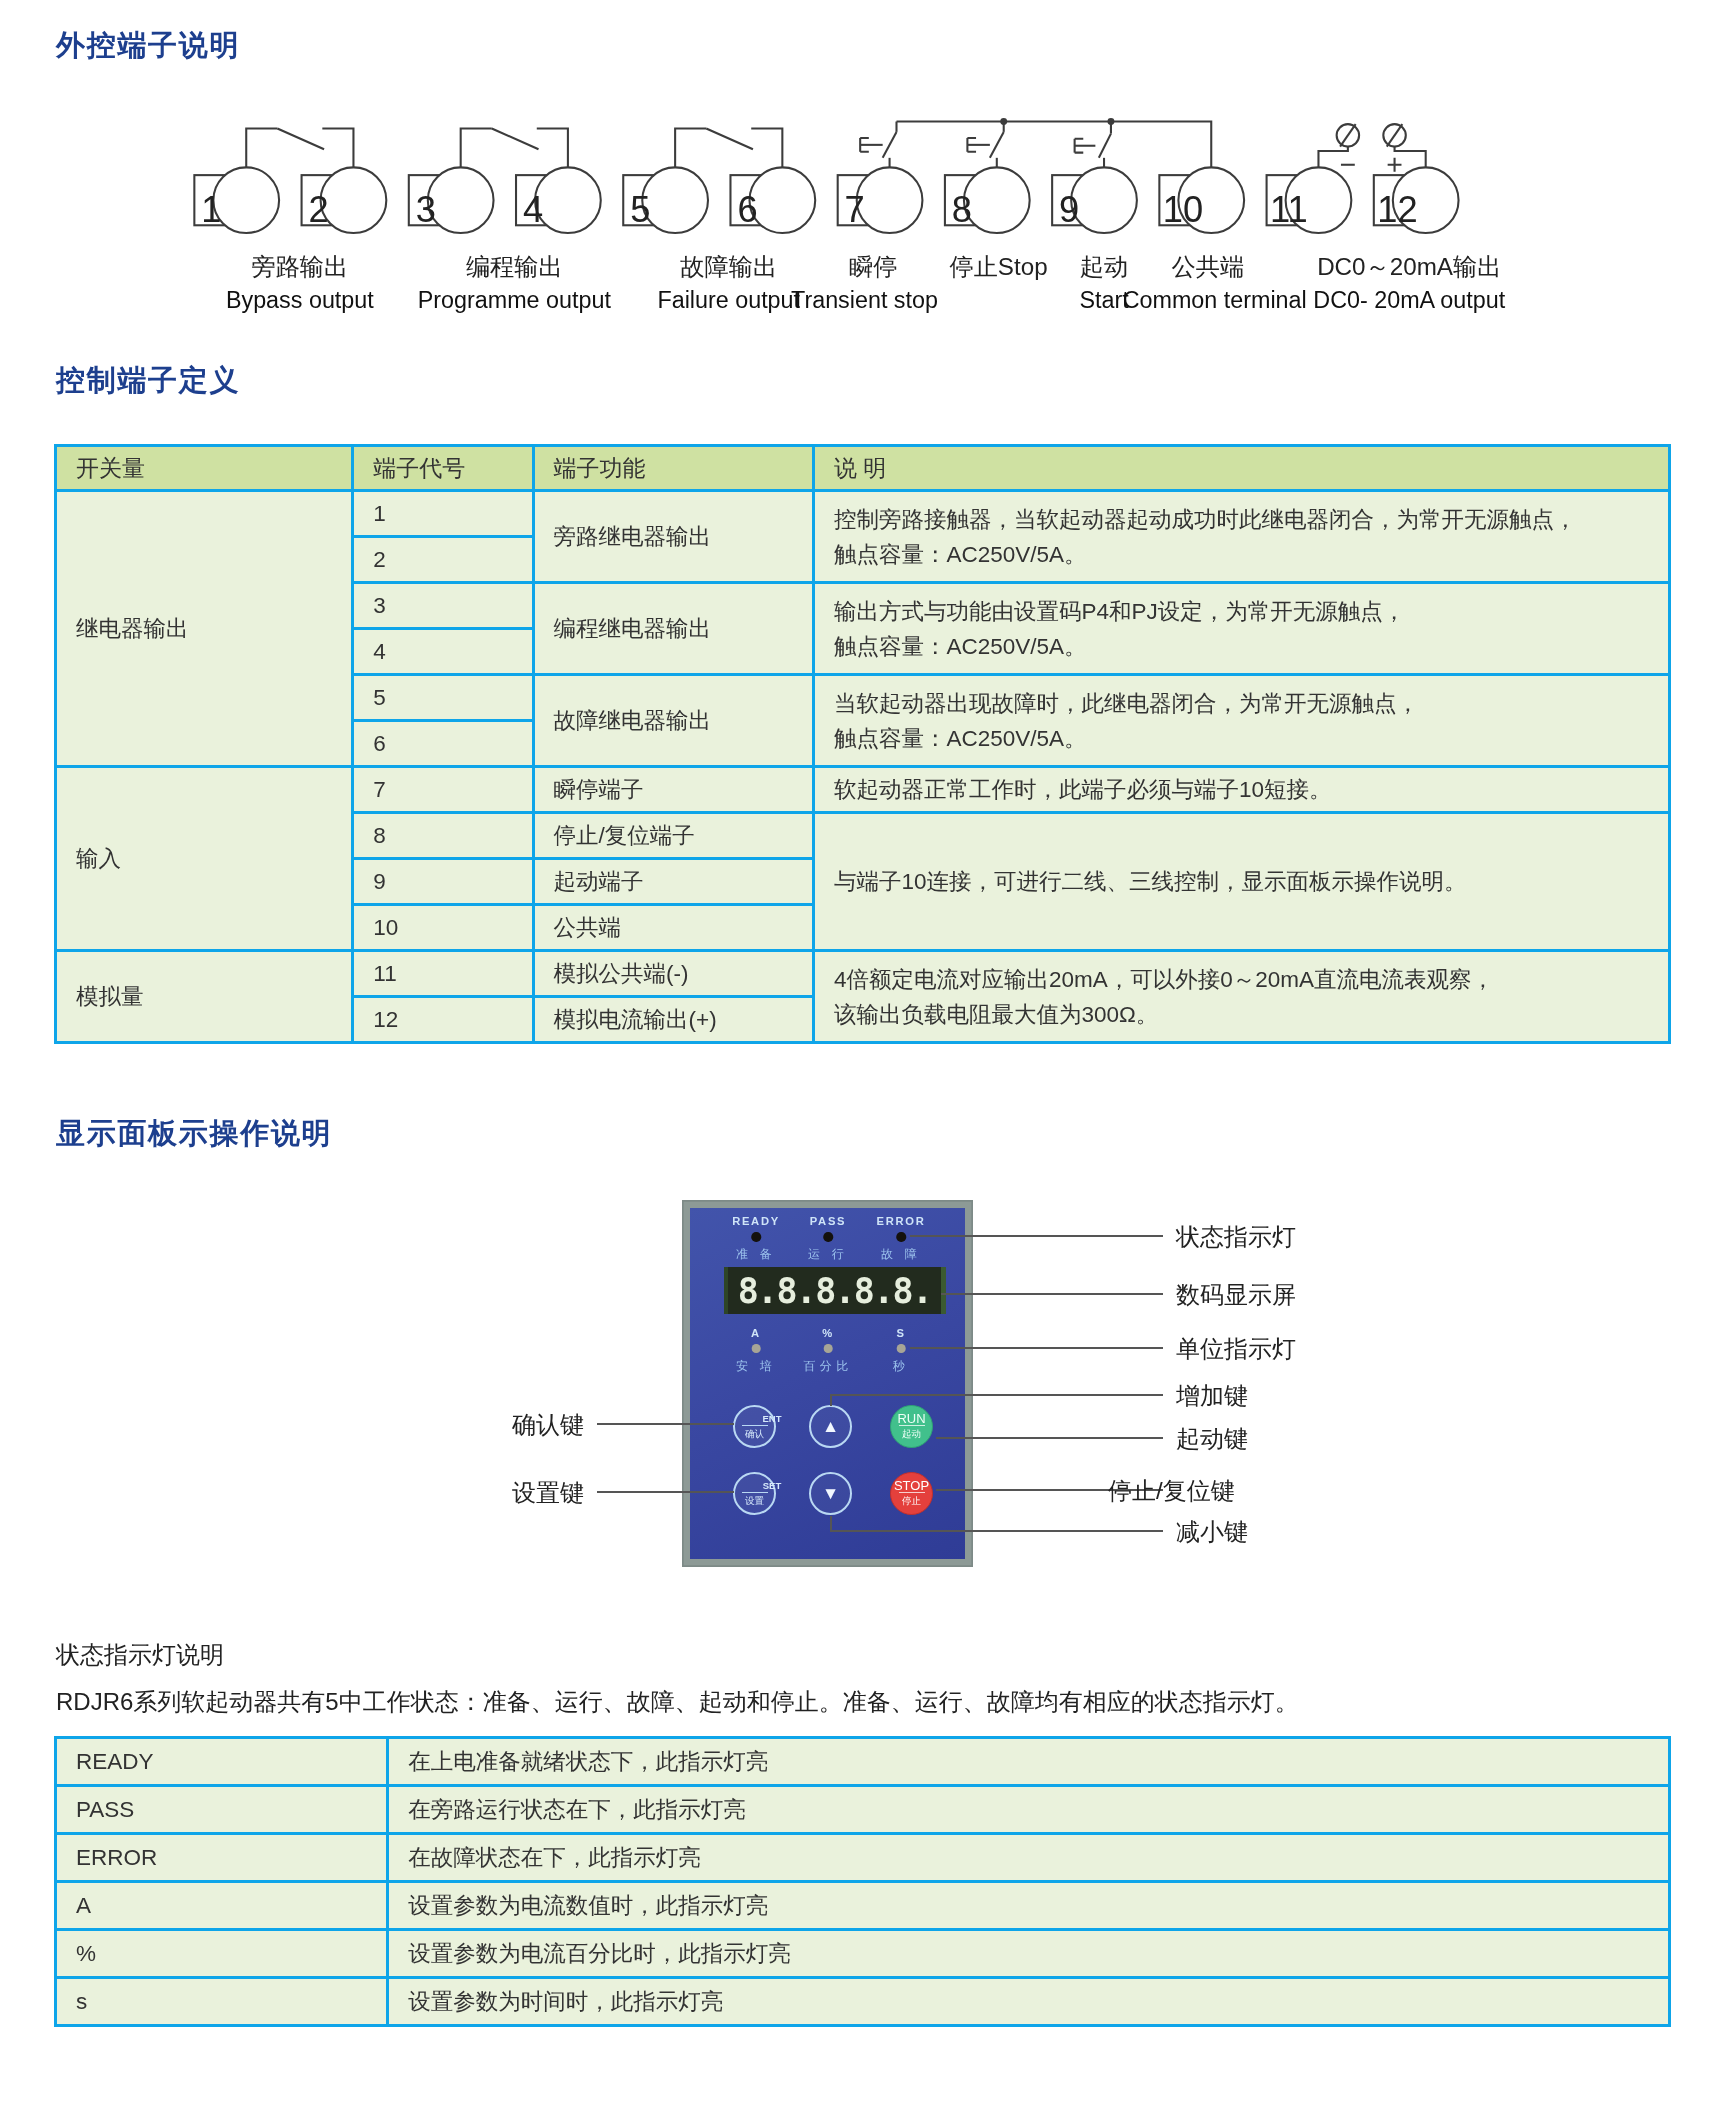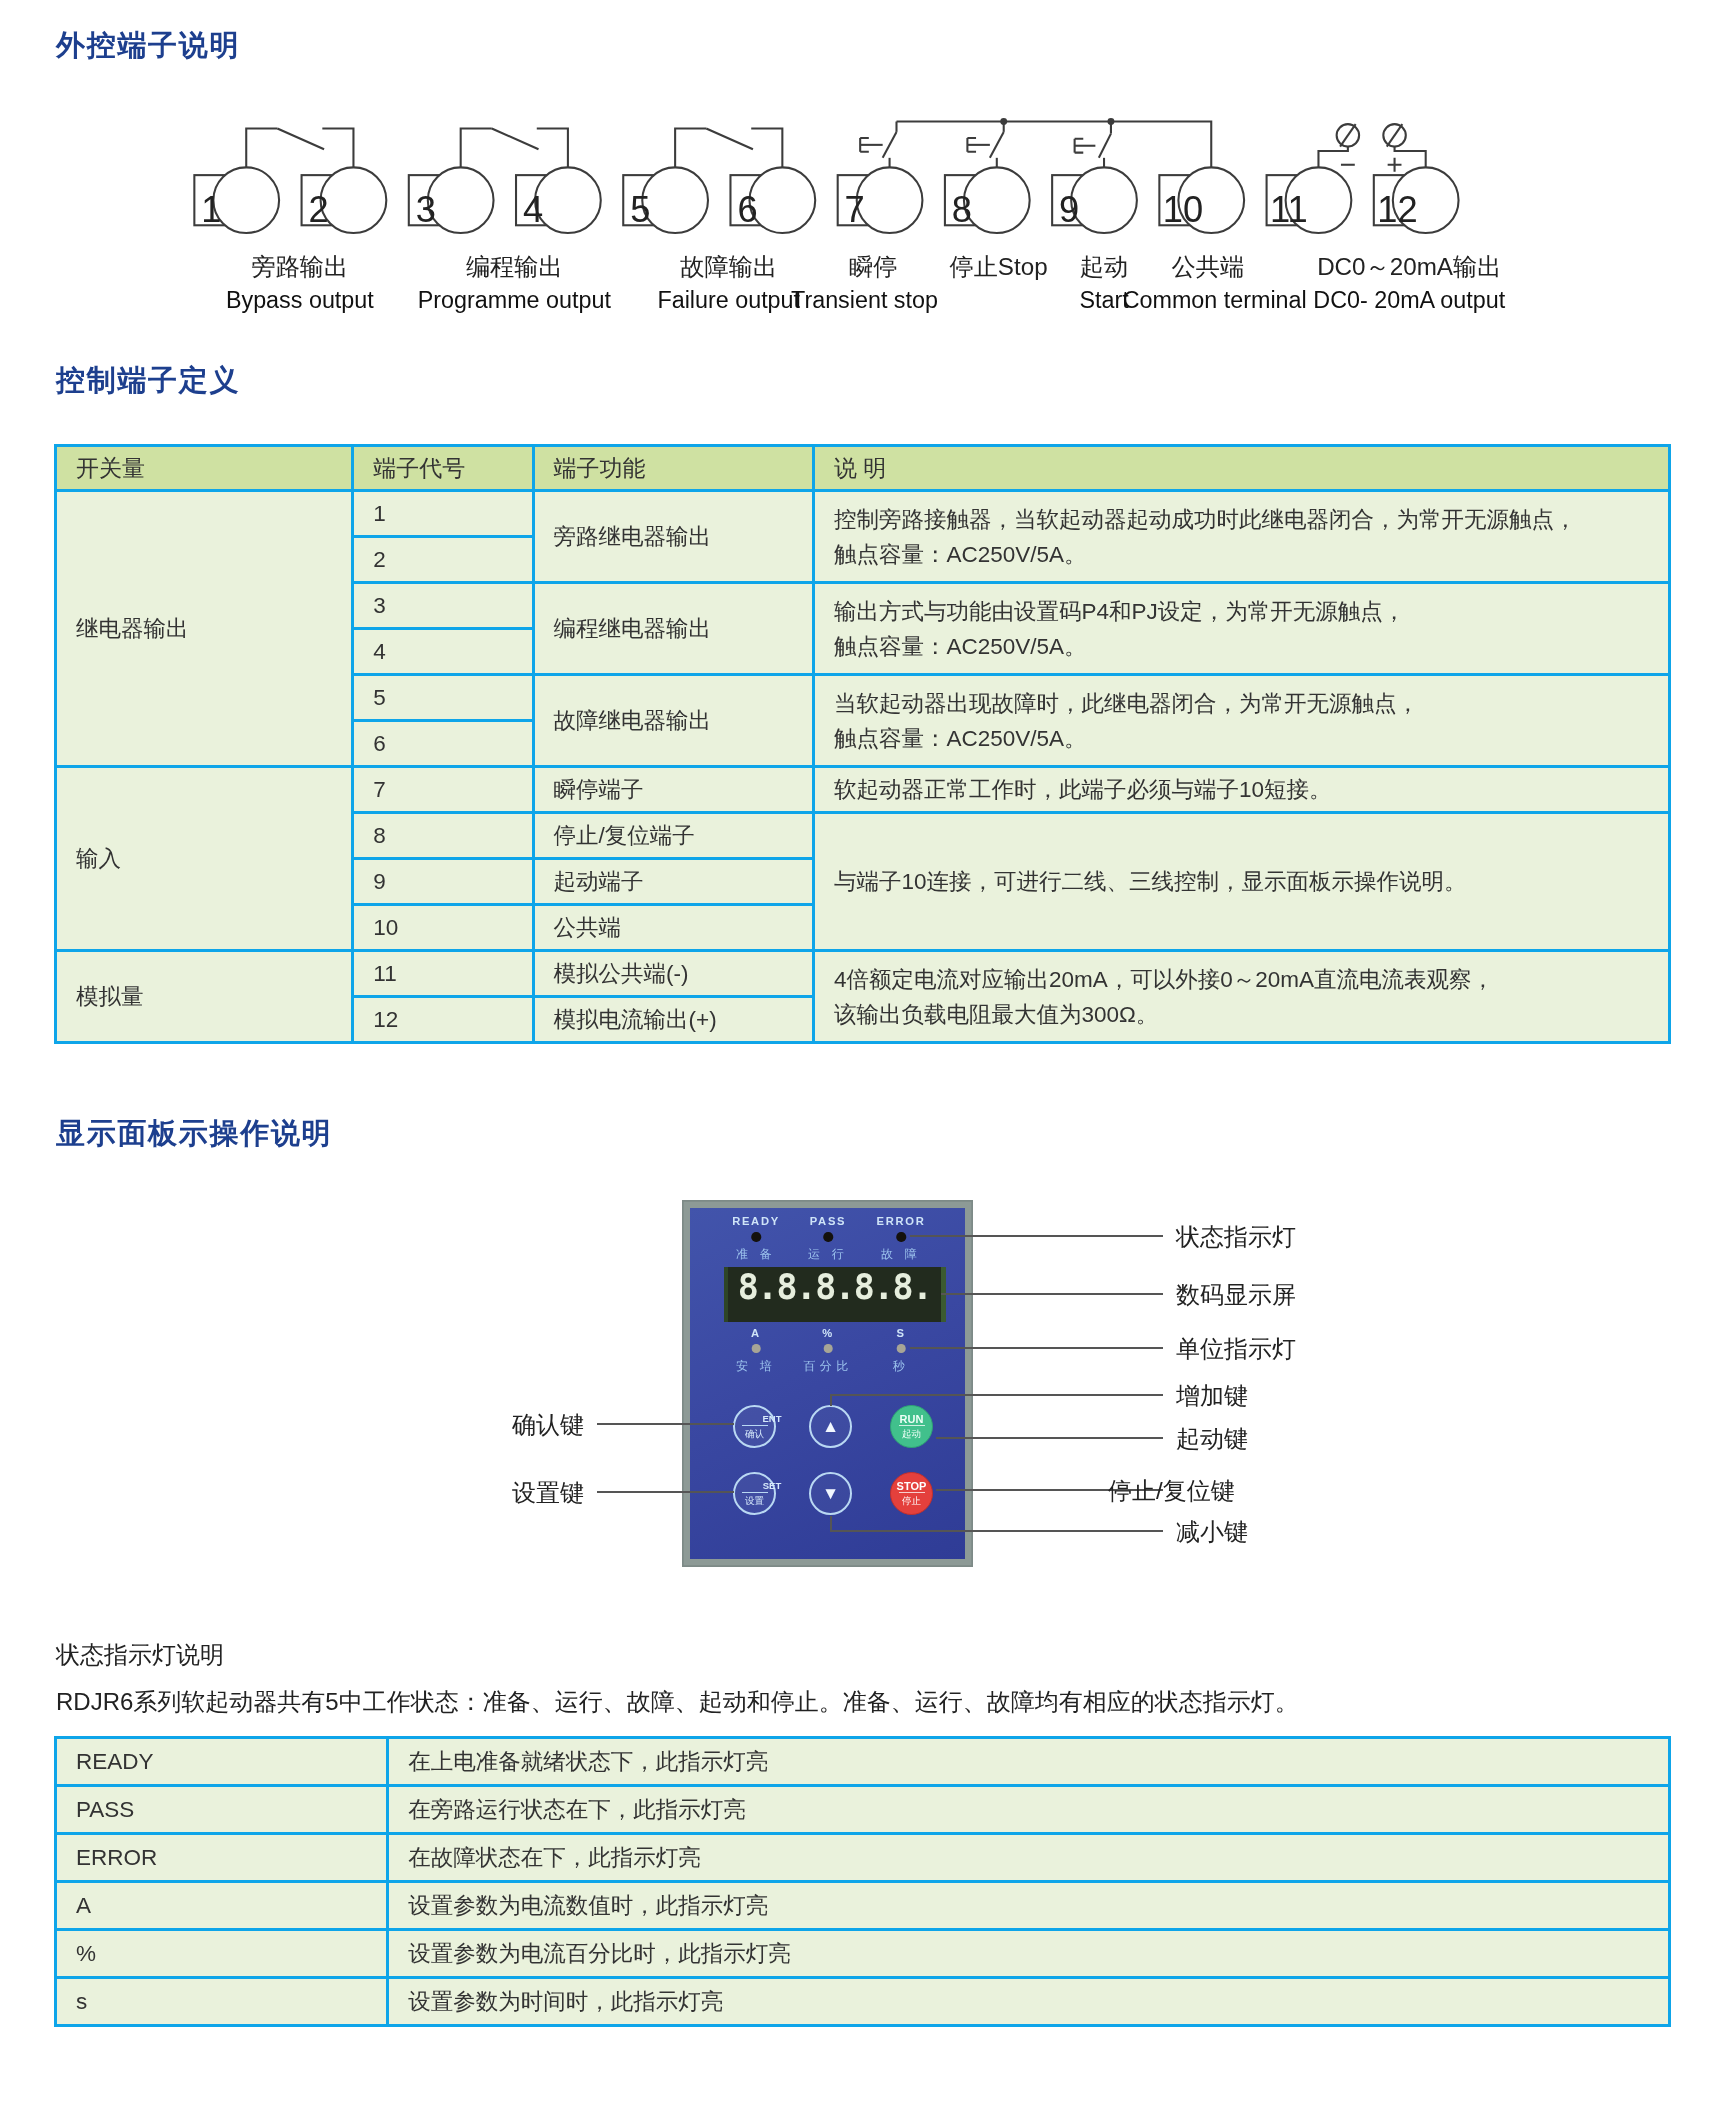--- a/index.html
+++ b/index.html
@@ -24,30 +24,30 @@
   .dg-en{font-size:27px;fill:#111;text-anchor:middle;}
 
   
   .panel-frame{left:682px;top:1200px;width:291px;height:367px;background:#8d9a96;box-shadow:inset 0 0 0 1.7px #7d8a87;}
   .panel-inner{position:absolute;left:7.8px;top:7.8px;width:275px;height:351px;background:linear-gradient(155deg,#4254ab 0%,#3a48a2 45%,#2f3c96 100%);}
   .pstack{position:absolute;transform:translateX(-50%);text-align:center;}
   .pen{font-size:11.2px;font-weight:bold;letter-spacing:1.7px;color:#cfe4f8;}
   .pzh{font-size:12px;letter-spacing:4.3px;color:#9dc4ee;}
   .led{position:absolute;width:9.5px;height:9.5px;border-radius:50%;background:#14110d;transform:translateX(-50%);}
   .led.unit{background:#a7a596;width:8.6px;height:8.6px;}
-  .pdisplay{position:absolute;left:42px;top:67px;width:213px;height:55px;background:#222b1e;border-left:4.3px solid #2e4527;border-right:5.2px solid #3b5a31;display:flex;align-items:flex-start;justify-content:center;}
+  .pdisplay{position:absolute;left:42px;top:67px;width:213px;height:47px;background:#222b1e;border-left:4.3px solid #2e4527;border-right:5.2px solid #3b5a31;display:flex;align-items:center;justify-content:center;}
   .pdigits{font-family:"DejaVu Sans Mono","Liberation Mono",monospace;font-weight:bold;font-size:35px;letter-spacing:-1.7px;color:#e6eedd;}
   .btn{position:absolute;width:43px;height:43px;border-radius:50%;box-sizing:border-box;display:flex;flex-direction:column;align-items:center;justify-content:center;}
   .btn-blue{border:2.6px solid #b9d8f3;color:#d6e9fb;background:rgba(255,255,255,0.05);}
   .btn-blue .b1{font-size:9.5px;font-weight:bold;line-height:12px;margin-left:35px;}
   .btn-blue .b2{font-size:9.5px;line-height:13px;border-top:0.9px solid #b9d8f3;padding:0.9px 3.5px 0 3.5px;}
   .btn-arrow{border:2.6px solid #b9d8f3;color:#f2f8ff;font-size:17.3px;background:rgba(255,255,255,0.04);}
   .btn-run{background:#41c08c;color:#eefff7;border:1.7px solid #2ea374;}
   .btn-stop{background:#e4403c;color:#ffffff;border:1.7px solid #c32f2c;}
-  .btn-run .b1,.btn-stop .b1{font-size:11px;font-weight:bold;line-height:12px;}
+  .btn-run .b1,.btn-stop .b1{font-size:13px;font-weight:normal;line-height:12px;}
   .btn-run .b2,.btn-stop .b2{font-size:9.5px;line-height:13px;border-top:0.9px solid rgba(255,255,255,0.75);padding:0.9px 3.5px 0 3.5px;}
 
   .callout{font-size:24px;color:#222;white-space:nowrap;}
   .cl-left{width:134px;text-align:right;}
   .line-h{position:absolute;height:1.7px;background:#555;}
   .line-v{position:absolute;width:1.7px;background:#555;}
 </style>
 </head>
 <body>
 

